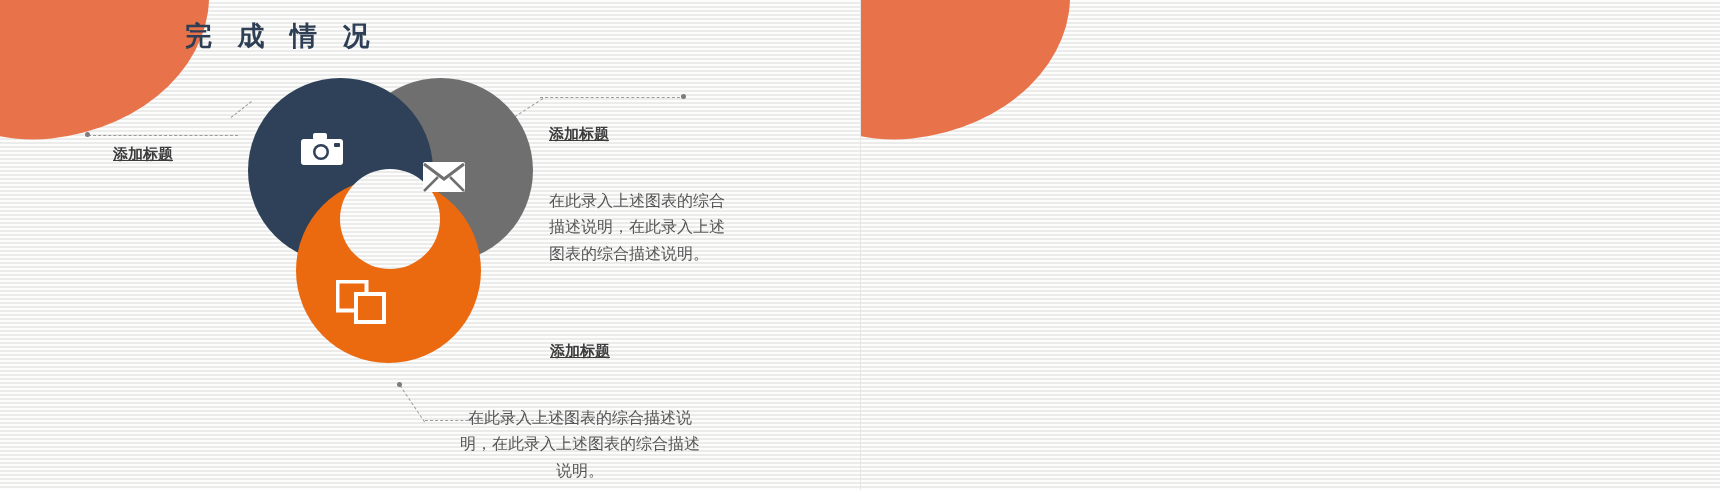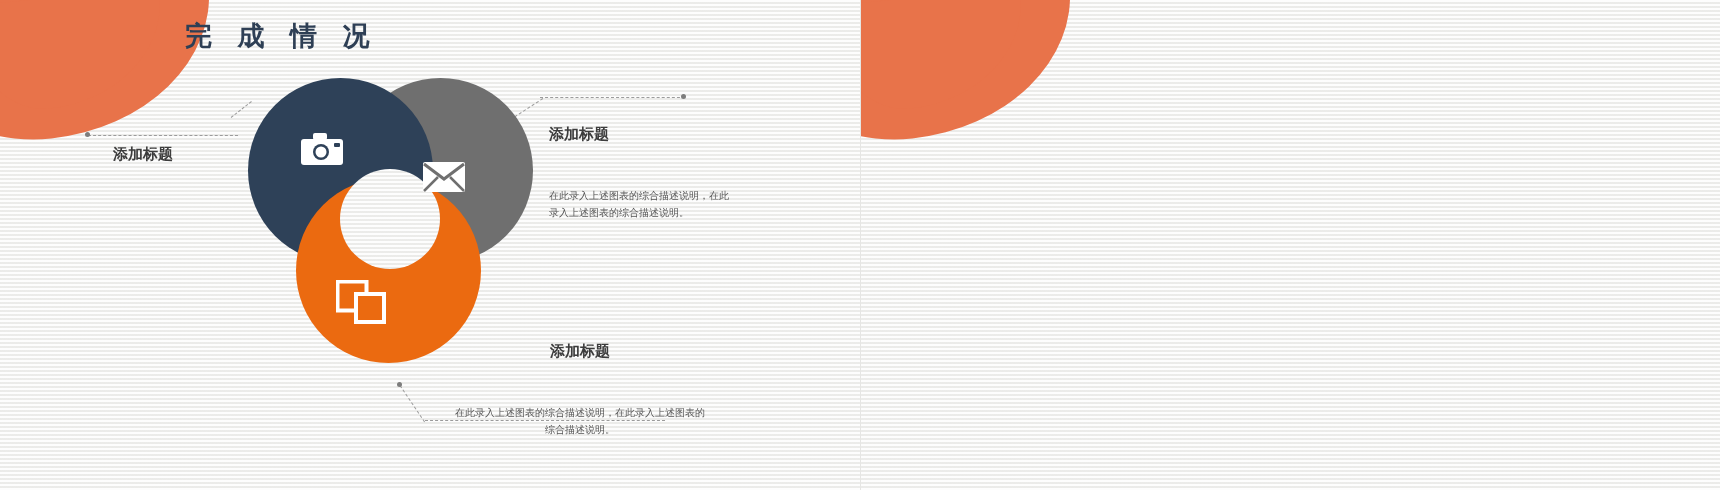--- a/index.html
+++ b/index.html
@@ -118,23 +118,24 @@
 
   .callout {
     position: absolute;
     color: #4a4a4a;
   }
   .callout-title {
     font-size: 15px;
     font-weight: bold;
     color: #3c3c3c;
     margin-bottom: 8px;
+    text-decoration: underline;
   }
   .callout-body {
-    font-size: 10px;
+    font-size: 16px;
     line-height: 1.65;
     color: #555555;
     margin-top: 44px;
   }
 
   .c1 { left: 62px; top: 145px; width: 162px; text-align: center; }
   .c2 { left: 549px; top: 125px; width: 180px; text-align: left; }
   .c3 { left: 455px; top: 342px; width: 250px; text-align: center; }
 
   .leader {

